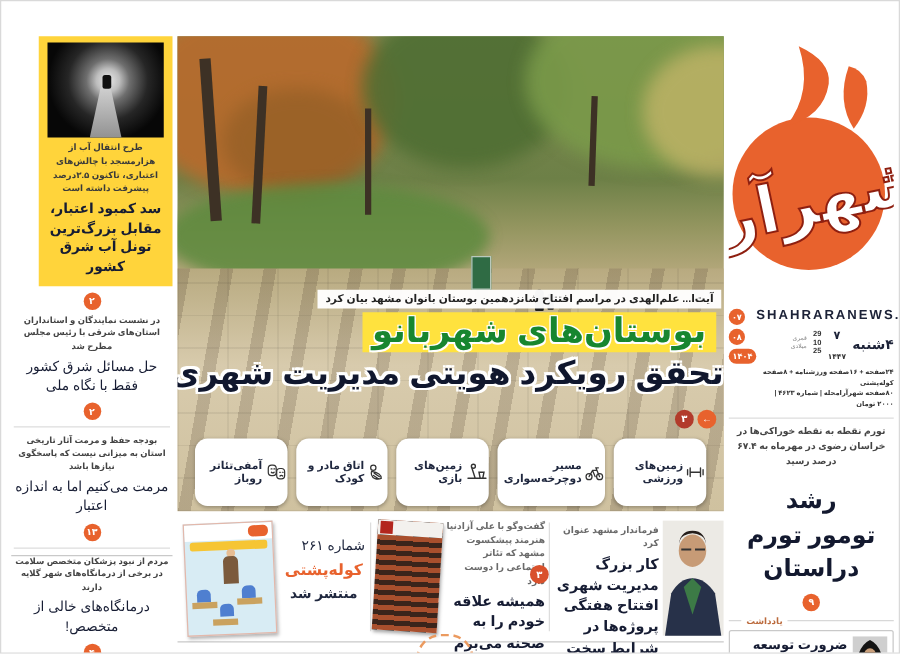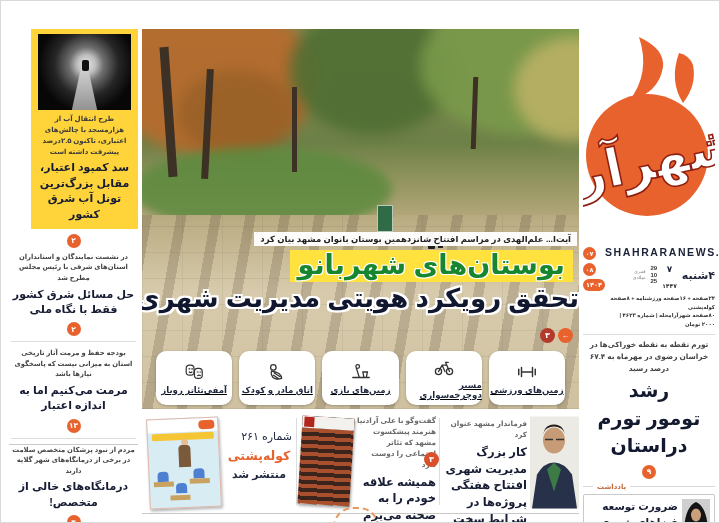--- a/index.html
+++ b/index.html
@@ -18,21 +18,21 @@
      transform:translateX(-50%); background:linear-gradient(180deg,#d6d6d6,#8f8f8f);
      clip-path:polygon(38% 0,62% 0,100% 100%,0 100%); }
   .lead-photo .figure { position:absolute; left:47%; top:34%; width:7px; height:11px; background:#101010; border-radius:2px; }
   .lead-sub { margin-top:4px; font-size:7px; line-height:1.55; font-weight:600; color:#3a3a3a; text-align:center; }
   .lead-head { margin-top:3px; font-size:11px; line-height:1.4; font-weight:800; color:#161c33; text-align:center; }
   .pbadge { width:14px; height:14px; border-radius:50%; background:#e8622d; color:#fff;
             font-size:7.5px; font-weight:700; display:flex; align-items:center; justify-content:center;
             margin:5px auto 4px; }
   .sb-item { text-align:center; padding:0 2px; }
   .sb-sub { font-size:6.8px; line-height:1.55; color:#444; font-weight:600; }
-  .sb-head { margin-top:3px; font-size:11px; line-height:1.4; font-weight:700; color:#161c33; }
+  .sb-head { margin-top:3px; font-size:11px; line-height:1.4; font-weight:400; color:#161c33; }
   .sb-div { height:1px; background:#ddd; margin:5px 2px 6px; }
 
   
   .center { position:absolute; left:141px; top:28px; width:437px; }
   .photo { position:relative; width:437px; height:380px; overflow:hidden;
      background:linear-gradient(180deg,#7d8a52 0%,#74844b 18%,#6d8047 30%,#93955f 40%,#b5a87c 50%,#cabb97 62%,#d2c5a6 78%,#cbbd9d 100%); }
   .blob { position:absolute; border-radius:50%; filter:blur(7px); }
   .b1 { left:-34px; top:-28px; width:210px; height:155px; background:#b96a2c; opacity:.9; }
   .b2 { left:36px;  top:42px;  width:120px; height:85px;  background:#8a5a23; opacity:.55; }
   .b3 { left:148px; top:-24px; width:165px; height:130px; background:#4f6e33; opacity:.9; }
@@ -61,22 +61,22 @@
        font-size:27px; font-weight:900; line-height:1.05; padding:1px 8px 3px;
        text-shadow:-1px -1px 0 #fff,1px -1px 0 #fff,-1px 1px 0 #fff,1px 1px 0 #fff; }
   .mainhead { position:absolute; left:0; right:0; top:254px; text-align:center; white-space:nowrap;
        font-size:26px; font-weight:900; color:#10172e;
        text-shadow:-2px -2px 0 #fff,2px -2px 0 #fff,-2px 2px 0 #fff,2px 2px 0 #fff,0 2px 0 #fff,0 -2px 0 #fff,2px 0 0 #fff,-2px 0 0 #fff; }
   .photo-badges { position:absolute; right:6px; top:299px; display:flex; direction:ltr; gap:3px; }
   .cbadge { width:15px; height:15px; border-radius:50%; color:#fff; font-size:8px; font-weight:700;
             display:flex; align-items:center; justify-content:center; }
   .cbadge.red { background:#b23b2b; } .cbadge.orange { background:#e8622d; }
   .features { position:absolute; left:14px; right:14px; top:322px; display:flex; gap:7px; height:54px; }
-  .feat { flex:1; background:#fff; border-radius:10px; display:flex; flex-direction:column;
-          align-items:center; justify-content:center; gap:2px; box-shadow:0 1px 3px rgba(0,0,0,.25);text-decoration:underline; }
+  .feat { flex:1; background:#fff; border-radius:10px; display:flex; flex-direction:row;
+          align-items:center; justify-content:center; gap:2px; box-shadow:0 1px 3px rgba(0,0,0,.25); }
   .feat svg { width:22px; height:22px; }
   .feat-label { font-size:8.6px; font-weight:800; color:#20283f; }
 
   
   .bottom-row { position:relative; width:437px; height:100px; margin-top:5px; border-bottom:1px solid #c9c9c9; }
   .vdiv { position:absolute; top:4px; bottom:8px; width:1px; background:#ddd; }
   .kick { font-size:7.3px; line-height:1.5; color:#6a6a6a; font-weight:600; }
   .bhead { font-size:11.5px; line-height:1.45; font-weight:800; color:#161c33; }
   .art-mag { position:absolute; left:2px; top:0; width:150px; height:98px; }
   .cover-kids { position:absolute; left:4px; top:4px; width:72px; height:90px; transform:rotate(-2.5deg);
@@ -120,21 +120,21 @@
   .day-name { font-size:11px; font-weight:900; color:#1c2237; }
   .hijri { text-align:center; line-height:1; }
   .hijri .d { font-size:9px; font-weight:800; color:#1c2237; }
   .hijri .y { font-size:6px; font-weight:700; color:#333; }
   .greg { text-align:center; line-height:1.15; font-size:6px; font-weight:700; color:#333; direction:ltr; }
   .cal-label { font-size:4.8px; color:#888; line-height:1.3; }
   .pages { margin-top:3px; font-size:5.4px; line-height:1.6; color:#333; font-weight:600; text-align:right; }
   .r-div { height:1px; background:#ddd; margin:5px 0 4px; }
   .inf { text-align:center; padding:0 3px; }
   .inf-sub { font-size:7.4px; line-height:1.65; color:#444; font-weight:600; }
-  .inf-head { margin-top:2px; font-size:19px; line-height:1.45; font-weight:900; color:#13192f; }
+  .inf-head { margin-top:12px; font-size:19px; line-height:1.45; font-weight:900; color:#13192f; }
   .note-label-row { display:flex; align-items:center; gap:4px; margin-top:4px; }
   .note-label-row .ln { flex:1; height:1px; background:#d8d8d8; }
   .note-label { font-size:7px; font-weight:700; color:#bb6a3c; }
   .note-box { border:1px solid #c9c9c9; border-radius:2px; margin-top:3px; padding:4px 4px 3px; position:relative; }
   .note-top { display:flex; gap:4px; }
   .note-title { flex:1; font-size:10.5px; line-height:1.5; font-weight:800; color:#161c33; text-align:right; }
   .note-photo { width:28px; height:40px; flex:0 0 auto; }
 
   .arc-deco { position:absolute; left:332px; top:506px; width:46px; height:20px;
       border:2px dashed #eb9a5f; border-bottom:none; border-radius:46px 46px 0 0; }

